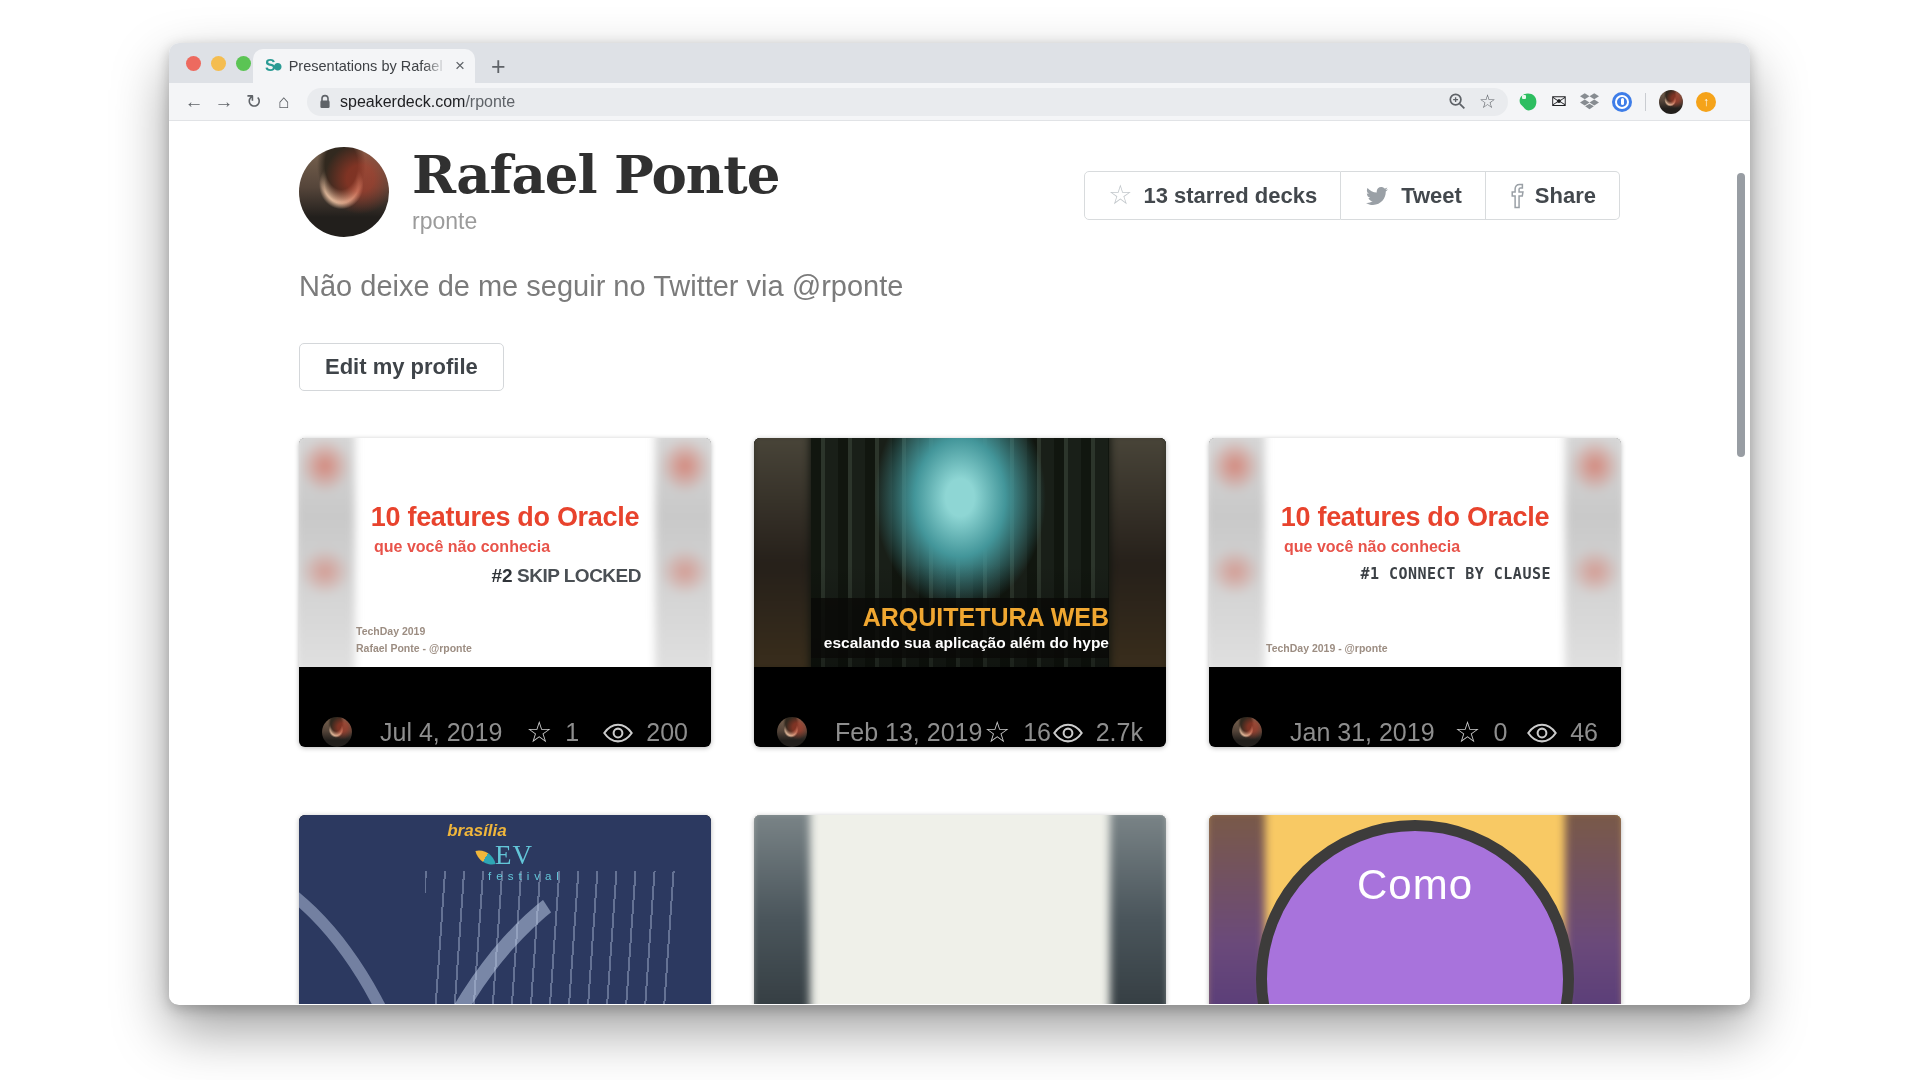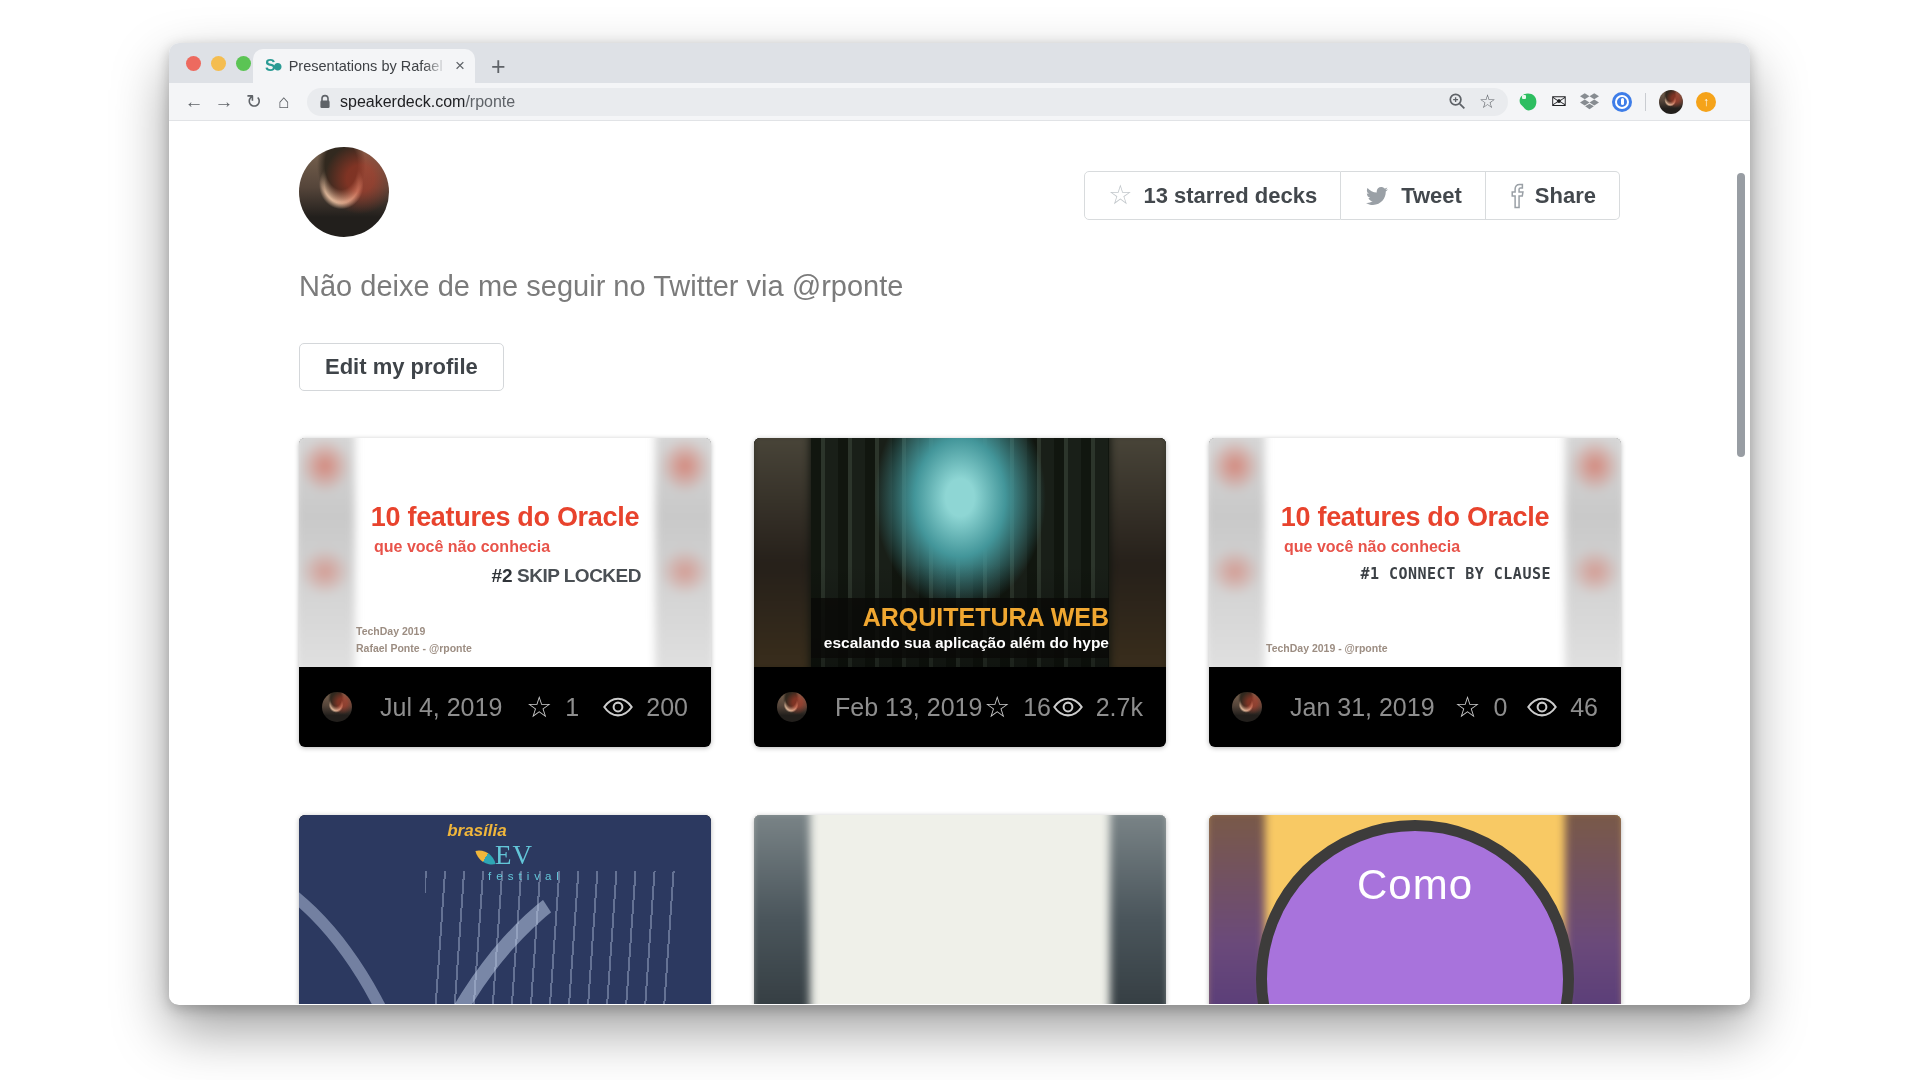--- a/index.html
+++ b/index.html
@@ -96,21 +96,21 @@
   .city-photo { position:absolute; left:57px; right:57px; top:0; bottom:0; background:
     linear-gradient(180deg, rgba(0,0,0,0) 55%, rgba(0,0,0,.35) 100%),
     radial-gradient(40% 68% at 50% 26%, #8ed6d4 0 12%, #43969a 38%, rgba(20,40,35,0) 72%),
     repeating-linear-gradient(90deg, #11160f 0 10px, #2c352b 10px 14px, #191f18 14px 27px); }
   .edge-city { background:linear-gradient(180deg,#4a463a,#26201a 55%,#3a2e1c); }
   .city-band { position:absolute; left:57px; right:57px; top:160px; height:60px; background:rgba(10,10,7,.82);
     display:flex; flex-direction:column; align-items:flex-end; justify-content:center; }
   .city-title { color:#f0a731; font-size:25px; font-weight:800; line-height:1.05; }
   .city-sub { color:#ffffff; font-size:15.5px; font-weight:700; margin-top:3px; }
 
-  .deck-footer { height:80px; display:flex; align-items:center; padding:0 23px; }
+  .deck-footer { height:80px; display:flex; align-items:flex-end; padding:0 23px; }
   .avatar-sm { width:30px; height:30px; border-radius:50%; flex:none; }
   .f-date { margin-left:15px; color:#8e8e8e; font-size:25px; }
   .f-group { display:flex; align-items:center; gap:13px; }
   .f-mid { margin-left:auto; } .f-right { margin-left:auto; }
   .f-star { color:#cccccc; font-size:29px; line-height:1; }
   .f-count { color:#8e8e8e; font-size:25px; }
 
   .thumb-bsb { background:#2c3960; }
   .arc { position:absolute; border-radius:50%; }
   .arc1 { width:380px; height:620px; left:-250px; top:28px; border:12px solid transparent;
@@ -197,20 +197,24 @@
         <div class="avatar-sm24 photo"></div>
         <div class="ext-orange">↑</div>
       </div>
     </div>
 
     <div class="content">
       <div class="page">
 
         <div class="profile-header">
           <div class="avatar-big photo"></div>
+          <div class="nameblock">
+            <div class="pname">Rafael Ponte</div>
+            <div class="uname">rponte</div>
+          </div>
           <div class="btn-group">
             <button class="hbtn">
               <span class="btn-star-glyph">☆</span>
               <span>13 starred decks</span>
             </button>
             <button class="hbtn">
               <svg class="icon-svg" width="26" height="22" viewBox="0 0 24 24">
                 <path fill="#9aa0a6" d="M23.95 4.57c-.885.39-1.83.654-2.825.775 1.014-.611 1.794-1.574 2.163-2.723-.951.555-2.005.959-3.127 1.184-.896-.959-2.173-1.559-3.591-1.559-2.717 0-4.92 2.203-4.92 4.917 0 .39.045.765.127 1.124C7.69 8.09 4.07 6.13 1.64 3.16c-.427.722-.666 1.561-.666 2.475 0 1.71.87 3.213 2.188 4.096-.807-.026-1.566-.248-2.228-.616v.061c0 2.385 1.693 4.374 3.946 4.827-.413.111-.849.171-1.296.171-.314 0-.615-.03-.916-.086.631 1.953 2.445 3.377 4.604 3.417-1.68 1.319-3.809 2.105-6.102 2.105-.39 0-.779-.023-1.17-.067 2.189 1.394 4.768 2.209 7.557 2.209 9.054 0 13.999-7.496 13.999-13.986 0-.209 0-.42-.015-.63.961-.689 1.8-1.56 2.46-2.548z"></path>
               </svg>
               <span>Tweet</span>

